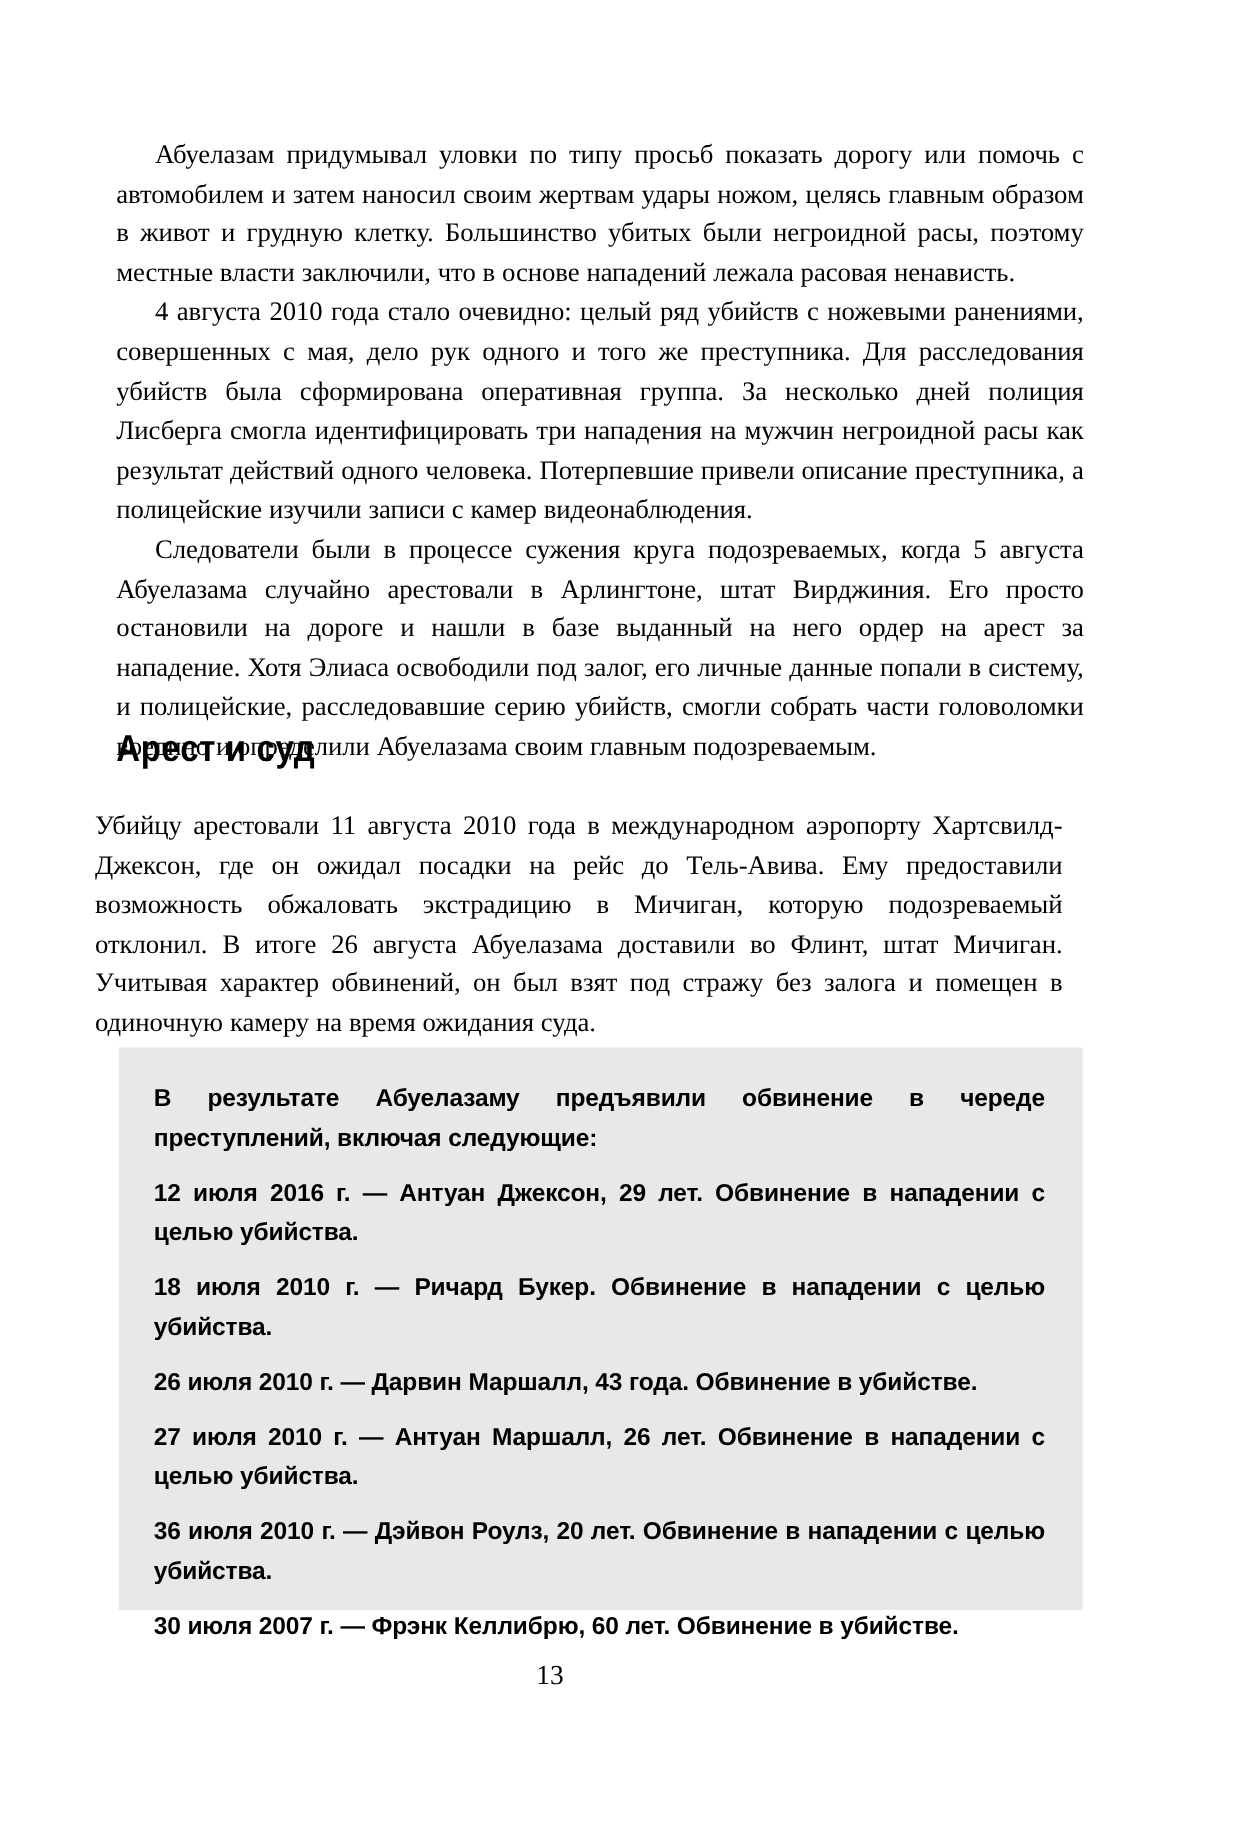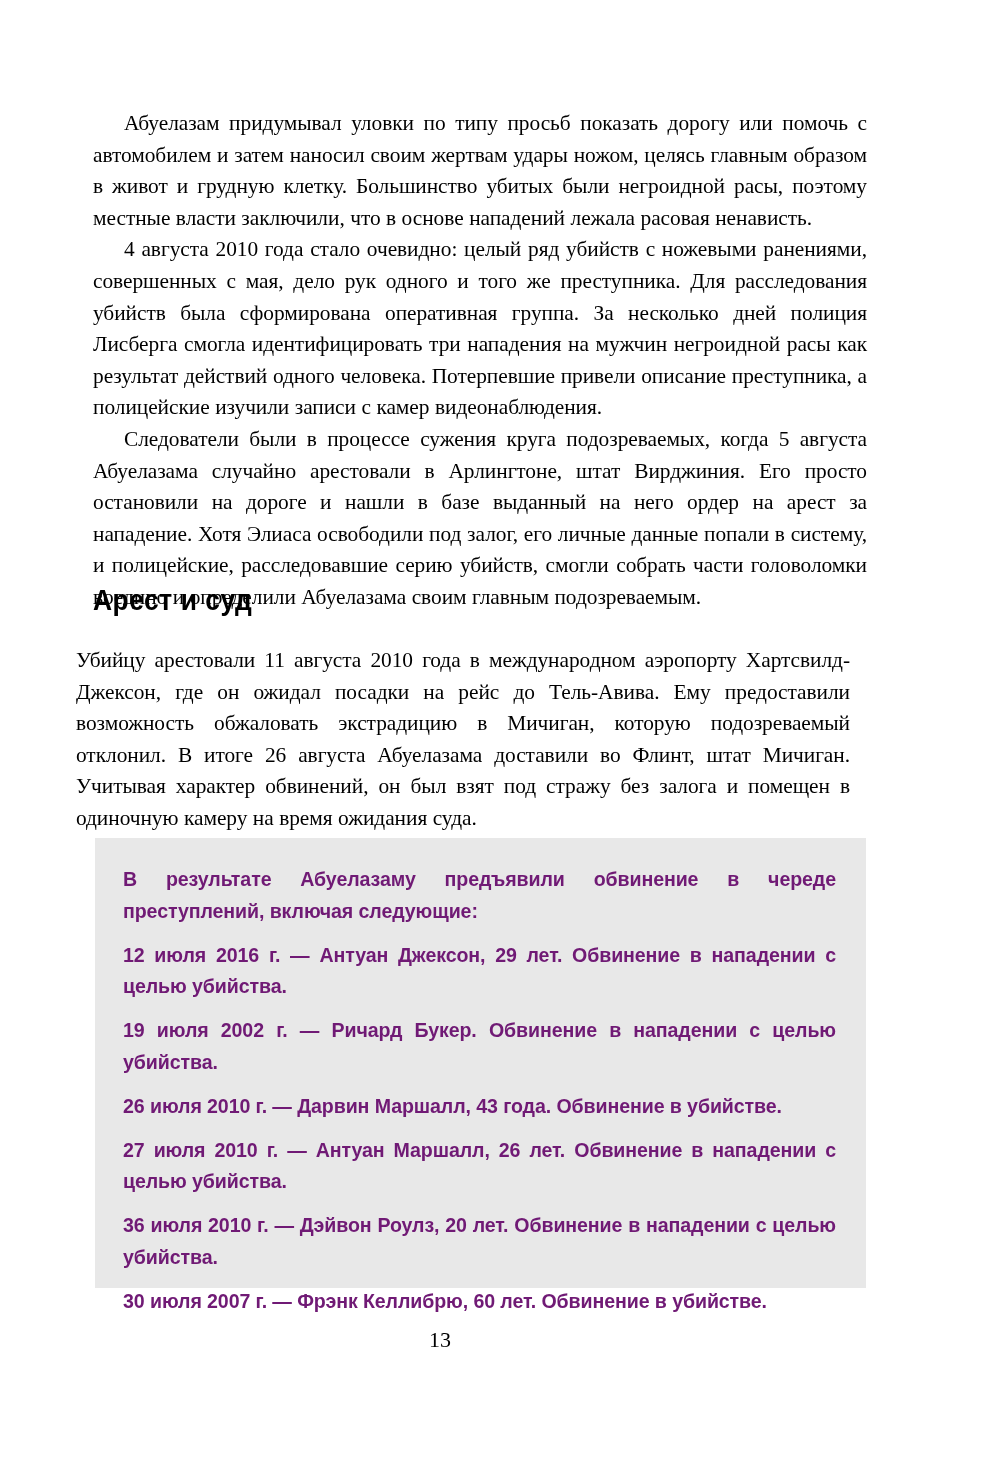--- a/index.html
+++ b/index.html
@@ -86,21 +86,21 @@
   }
 
   p.callout-para {
     margin: 0 0 12px 0;
     font-family: "Liberation Sans", "DejaVu Sans", sans-serif;
     font-weight: bold;
     font-size: 19.6px;
     line-height: 31.8px;
     text-align: justify;
     text-justify: inter-word;
-    color: #701a75;
+    color: #000000;
     letter-spacing: -0.1px;
   }
 
   p.callout-para:last-child {
     margin-bottom: 0;
   }
 
   .page-number {
     position: absolute;
     left: 0;
@@ -128,21 +128,21 @@
     <h2 class="section-heading">Арест и суд</h2>
   </div>
 
   <div class="arrest-para-wrap">
     <p class="body-para no-indent">Убийцу арестовали 11 августа 2010 года в международном аэропорту Хартсвилд-Джексон, где он ожидал посадки на рейс до Тель-Авива. Ему предоставили возможность обжаловать экстрадицию в Мичиган, которую подозреваемый отклонил. В итоге 26 августа Абуелазама доставили во Флинт, штат Мичиган. Учитывая характер обвинений, он был взят под стражу без залога и помещен в одиночную камеру на время ожидания суда.</p>
   </div>
 
   <div class="callout-box">
     <p class="callout-para">В результате Абуелазаму предъявили обвинение в череде преступлений, включая следующие:</p>
     <p class="callout-para">12 июля 2016 г. — Антуан Джексон, 29 лет. Обвинение в нападении с целью убийства.</p>
-    <p class="callout-para">19 июля 2002 г. — Ричард Букер. Обвинение в нападении с целью убийства.</p>
+    <p class="callout-para">18 июля 2010 г. — Ричард Букер. Обвинение в нападении с целью убийства.</p>
     <p class="callout-para">26 июля 2010 г. — Дарвин Маршалл, 43 года. Обвинение в убийстве.</p>
     <p class="callout-para">27 июля 2010 г. — Антуан Маршалл, 26 лет. Обвинение в нападении с целью убийства.</p>
     <p class="callout-para">36 июля 2010 г. — Дэйвон Роулз, 20 лет. Обвинение в нападении с целью убийства.</p>
     <p class="callout-para">30 июля 2007 г. — Фрэнк Келлибрю, 60 лет. Обвинение в убийстве.</p>
   </div>
 
   <div class="page-number">13</div>
 
 </div>
 

